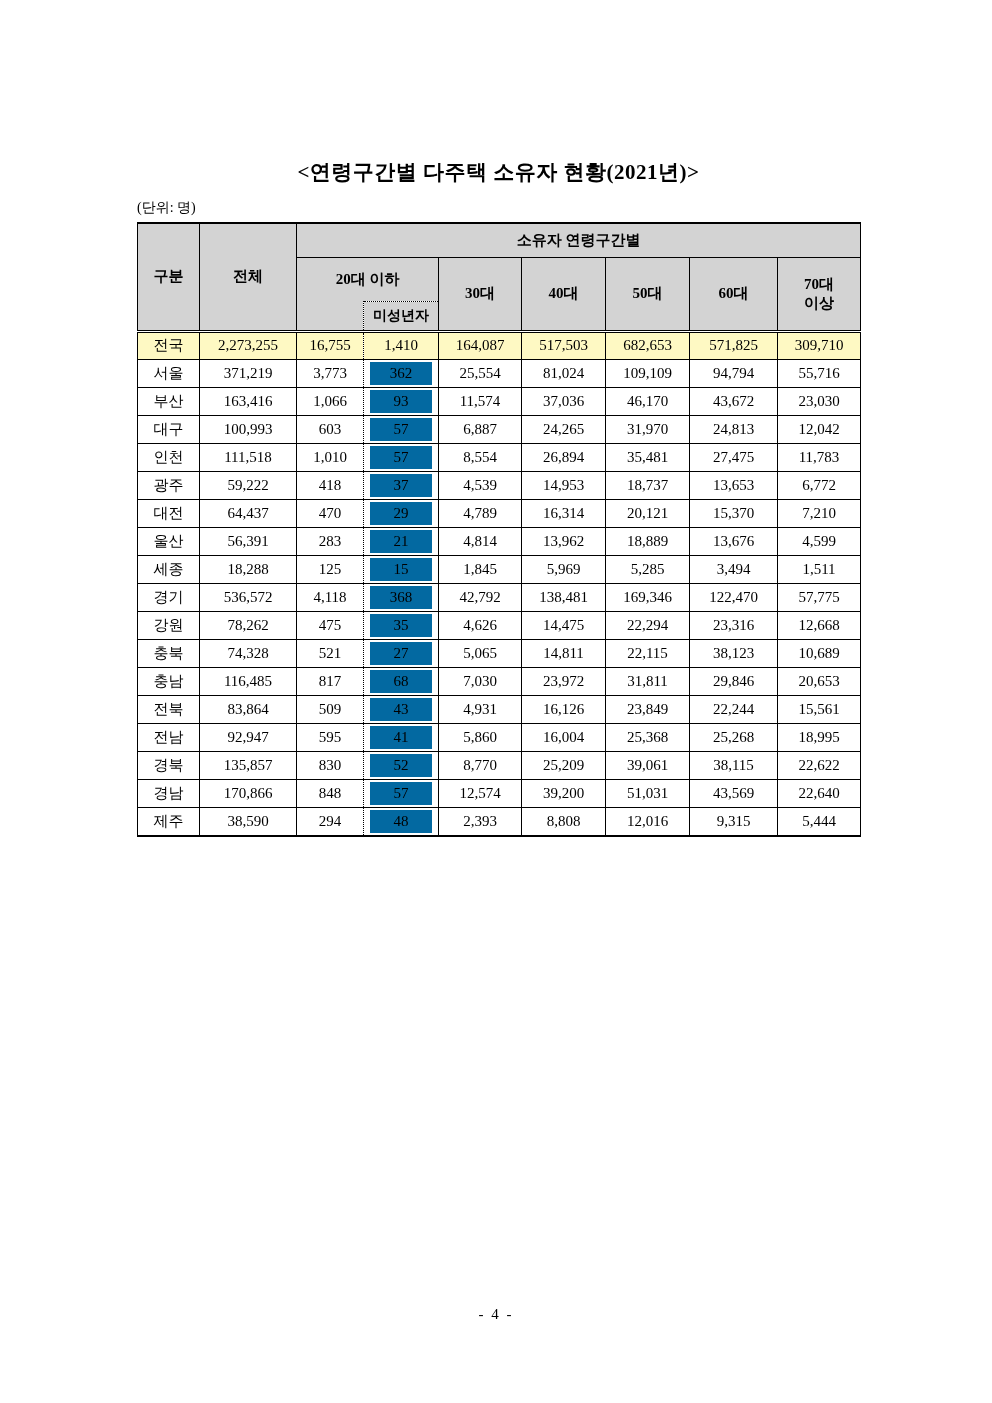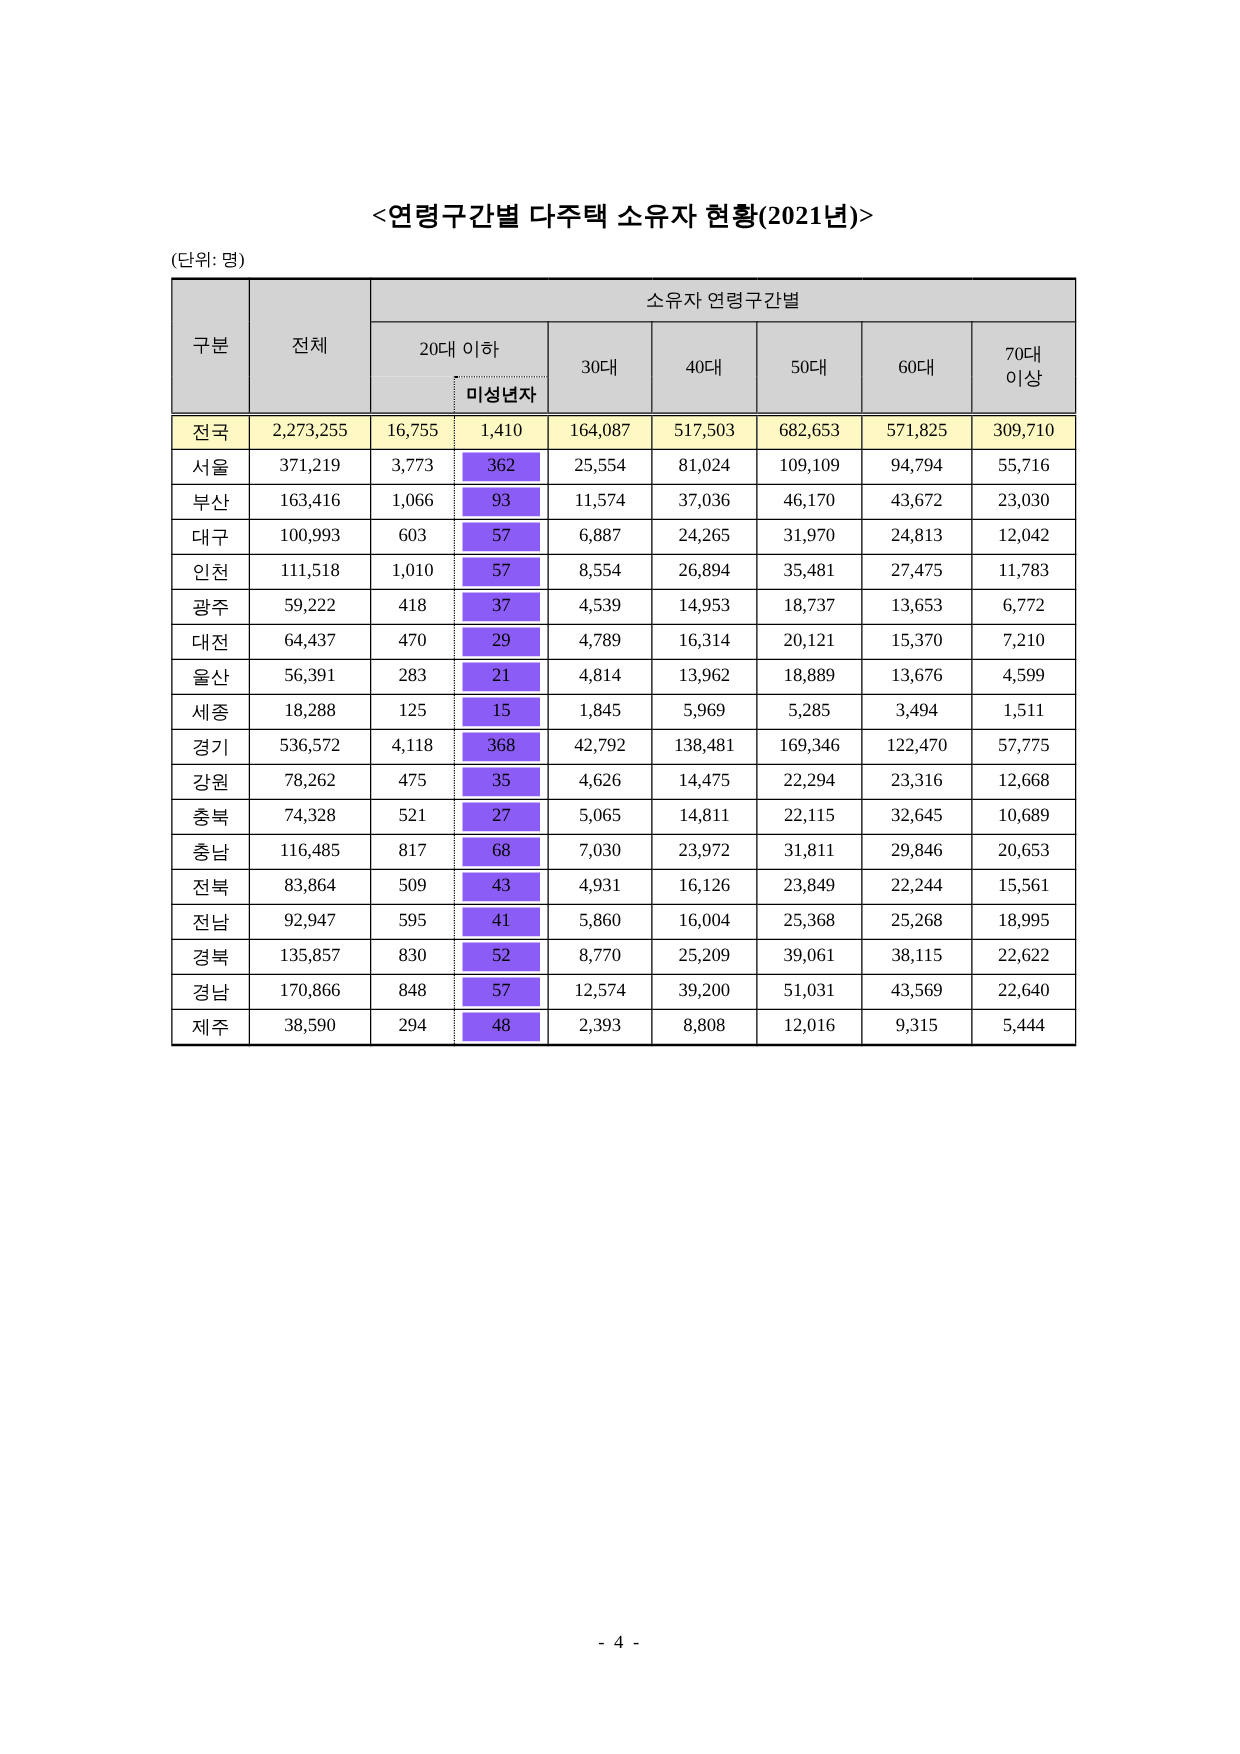--- a/index.html
+++ b/index.html
@@ -26,38 +26,38 @@
     border-left: 1px solid #000; border-right: 1px solid #000;
     font-size: 15px;
   }
   col.c1 { width: 62px; }  col.c2 { width: 97px; }
   col.c3 { width: 67px; }  col.c4 { width: 75px; }
   col.c5 { width: 83px; }  col.c6 { width: 84px; }
   col.c7 { width: 84px; }  col.c8 { width: 88px; }
   col.c9 { width: 83px; }
 
   th, td { border: 1px solid #000; text-align: center; padding: 0; overflow: hidden; }
-  thead th { background: #d3d3d3; font-weight: normal; font-size: 15px; }
+  thead th { background: #d3d3d3; font-weight: bold; font-size: 15px; }
   tr.hr1 { height: 34px; } tr.hr2 { height: 44px; } tr.hr3 { height: 30px; }
   tbody td { height: 28px; }
 
   .hb { border-bottom: 3px double #000; }       
   .age20-h { border-bottom: none; }
   .empty-sub { border-top: none; border-right: 1px dotted #000; }
   .minor-h {
     border-top: 1px dotted #000; border-left: 1px dotted #000;
     font-weight: bold; font-size: 14px;
   }
   th.wrap { white-space: pre-line; line-height: 19px; }
 
   td.age20-cell { border-right: 1px dotted #000; }
   td.minor-cell { border-left: 1px dotted #000; }
   tr.national td { background: #fef9c3; }
 
-  .mbox { display: block; margin: 2px 6px; background: #8b5cf6; line-height: 23px; }
+  .mbox { display: block; margin: 2px 6px; background: #0369a1; line-height: 23px; }
 
   .footnotes {
     margin-top: 13px;
     font-family: "Liberation Sans", sans-serif; font-size: 15px;
   }
   .footnote { line-height: 26px; word-spacing: 5px; }
   .fn-marker { display: inline-block; width: 18px; font-size: 13px; }
 
   .page-number {
     position: absolute; top: 1306px; left: 0; width: 100%;
@@ -251,21 +251,21 @@
           <tr>
             <td class="region-cell">충북</td>
             <td class="total-cell">74,328</td>
             <td class="age20-cell">521</td>
             <td class="minor-cell">
               <span class="mbox">27</span>
             </td>
             <td class="age30-cell">5,065</td>
             <td class="age40-cell">14,811</td>
             <td class="age50-cell">22,115</td>
-            <td class="age60-cell">32,645</td>
+            <td class="age60-cell">38,123</td>
             <td class="age70-cell">10,689</td>
           </tr>
           <tr>
             <td class="region-cell">충남</td>
             <td class="total-cell">116,485</td>
             <td class="age20-cell">817</td>
             <td class="minor-cell">
               <span class="mbox">68</span>
             </td>
             <td class="age30-cell">7,030</td>

